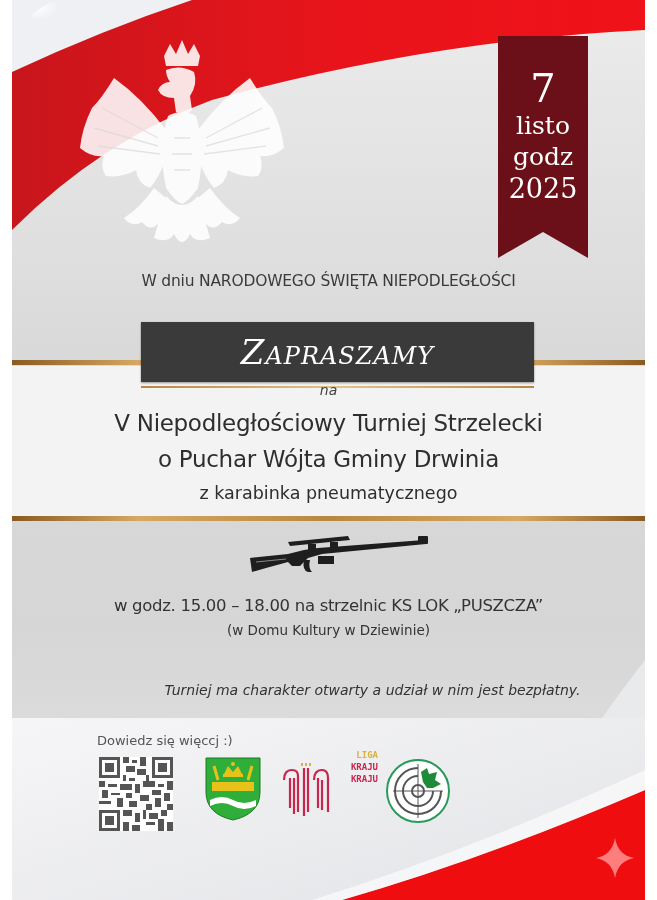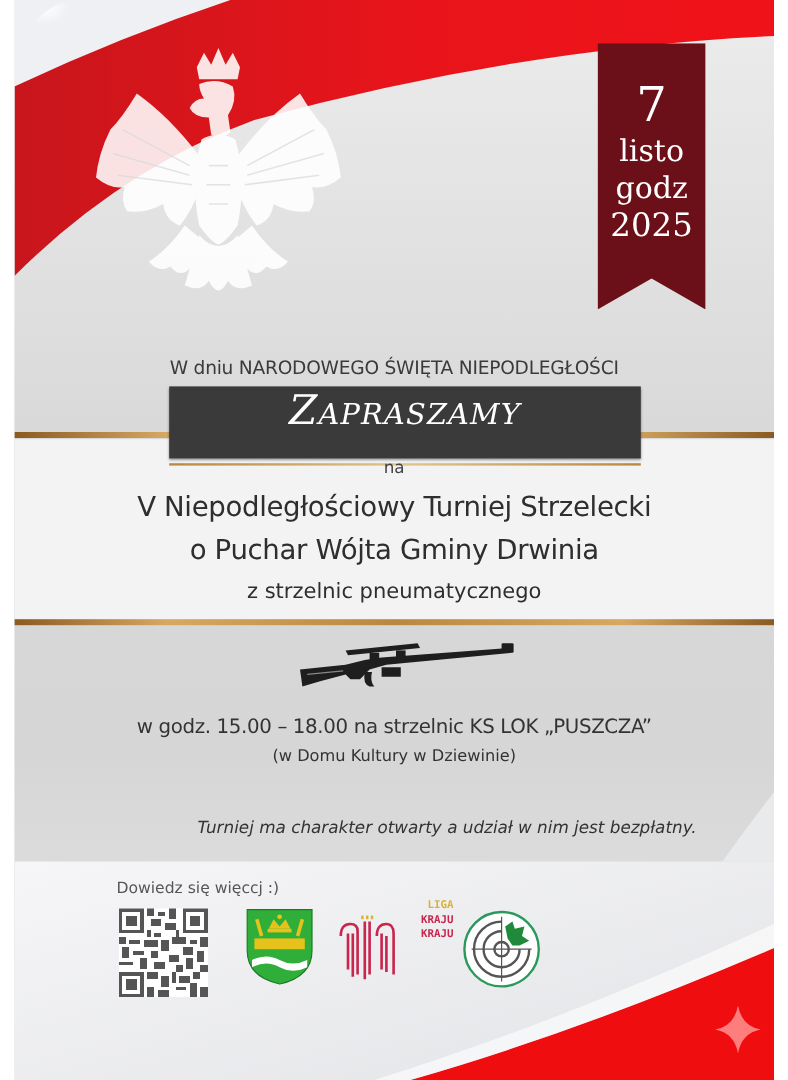--- a/index.html
+++ b/index.html
@@ -22,46 +22,45 @@
       color: #ffffff; font-family: "DejaVu Serif", serif;
     }
     .ribbon-day { font-size: 40px; line-height: 44px; display: block; }
     .ribbon-line { font-size: 25px; line-height: 31px; display: block; }
     .ribbon-year { font-size: 27px; line-height: 33px; display: block; }
 
     .intro {
       position: absolute; left: 0; top: 272px; width: 633px; text-align: center;
       font-size: 15.5px; color: #3a3a3a; letter-spacing: -0.2px;
       font-family: "DejaVu Sans", sans-serif;
-      margin-top: 26px;
     }
     .gold-band {
       position: absolute; left: 0; width: 633px; height: 5px;
       background: linear-gradient(90deg, #8a5a22 0%, #d6a862 20%, #b98840 50%, #d6a862 80%, #8a5a22 100%);
     }
     .white-band {
       position: absolute; left: 0; top: 366px; width: 633px; height: 152px;
       background: #f3f3f3;
     }
     .zap-box {
       position: absolute; left: 129px; top: 322px; width: 393px; height: 60px;
       background: #3a3a3a; box-shadow: 0 1px 2px rgba(0,0,0,0.4);
-      display: flex; justify-content: center;
+      display: flex; align-items: center; justify-content: center;
     }
     .zap-text {
       color: #ffffff; font-family: "DejaVu Serif", serif; font-style: italic;
       font-size: 34px; letter-spacing: 1px; font-variant: small-caps;
     }
     .zap-underline {
       position: absolute; left: 129px; top: 386px; width: 393px; height: 2px;
       background: linear-gradient(90deg, #b98840, #e2c48a, #b98840);
     }
     .na {
       position: absolute; left: 0; top: 382px; width: 633px; text-align: center;
-      font-size: 14px; color: #444;
+      font-size: 14px; font-style: italic; color: #444;
     }
     .title1 {
       position: absolute; left: 0; top: 410px; width: 633px; text-align: center;
       font-size: 23px; color: #2e2e2e; letter-spacing: -0.3px;
     }
     .title2 {
       position: absolute; left: 0; top: 446px; width: 633px; text-align: center;
       font-size: 23px; color: #2e2e2e; letter-spacing: -0.3px;
     }
     .title3 {
@@ -175,21 +174,21 @@
   <div class="gold-band" style="top:516px;"></div>
 
   <div class="zap-box">
     <span class="zap-text">Zapraszamy</span>
   </div>
   <div class="zap-underline"></div>
 
   <div class="na">na</div>
   <div class="title1">V  Niepodległościowy Turniej Strzelecki</div>
   <div class="title2">o Puchar Wójta Gminy Drwinia</div>
-  <div class="title3">z strzelnic pneumatycznego</div>
+  <div class="title3">z karabinka pneumatycznego</div>
 
   <svg class="rifle" viewBox="0 0 182 46">
     <g fill="#1e1e1e">
       <path d="M2 26 L40 22 L56 18 L70 16 L176 8 L178 12 L74 22 L60 26 L52 34 L44 34 L40 30 L18 36 L4 40 Z"></path>
       <rect x="170" y="4" width="10" height="8" rx="1"></rect>
       <path d="M40 10 L100 4 L102 8 L42 14 Z"></path>
       <rect x="60" y="12" width="8" height="6"></rect>
       <rect x="82" y="10" width="8" height="6"></rect>
       <path d="M70 24 L86 24 L86 32 L70 32 Z"></path>
       <path d="M56 28 Q54 38 60 40 L64 40 Q60 36 62 28 Z"></path>

